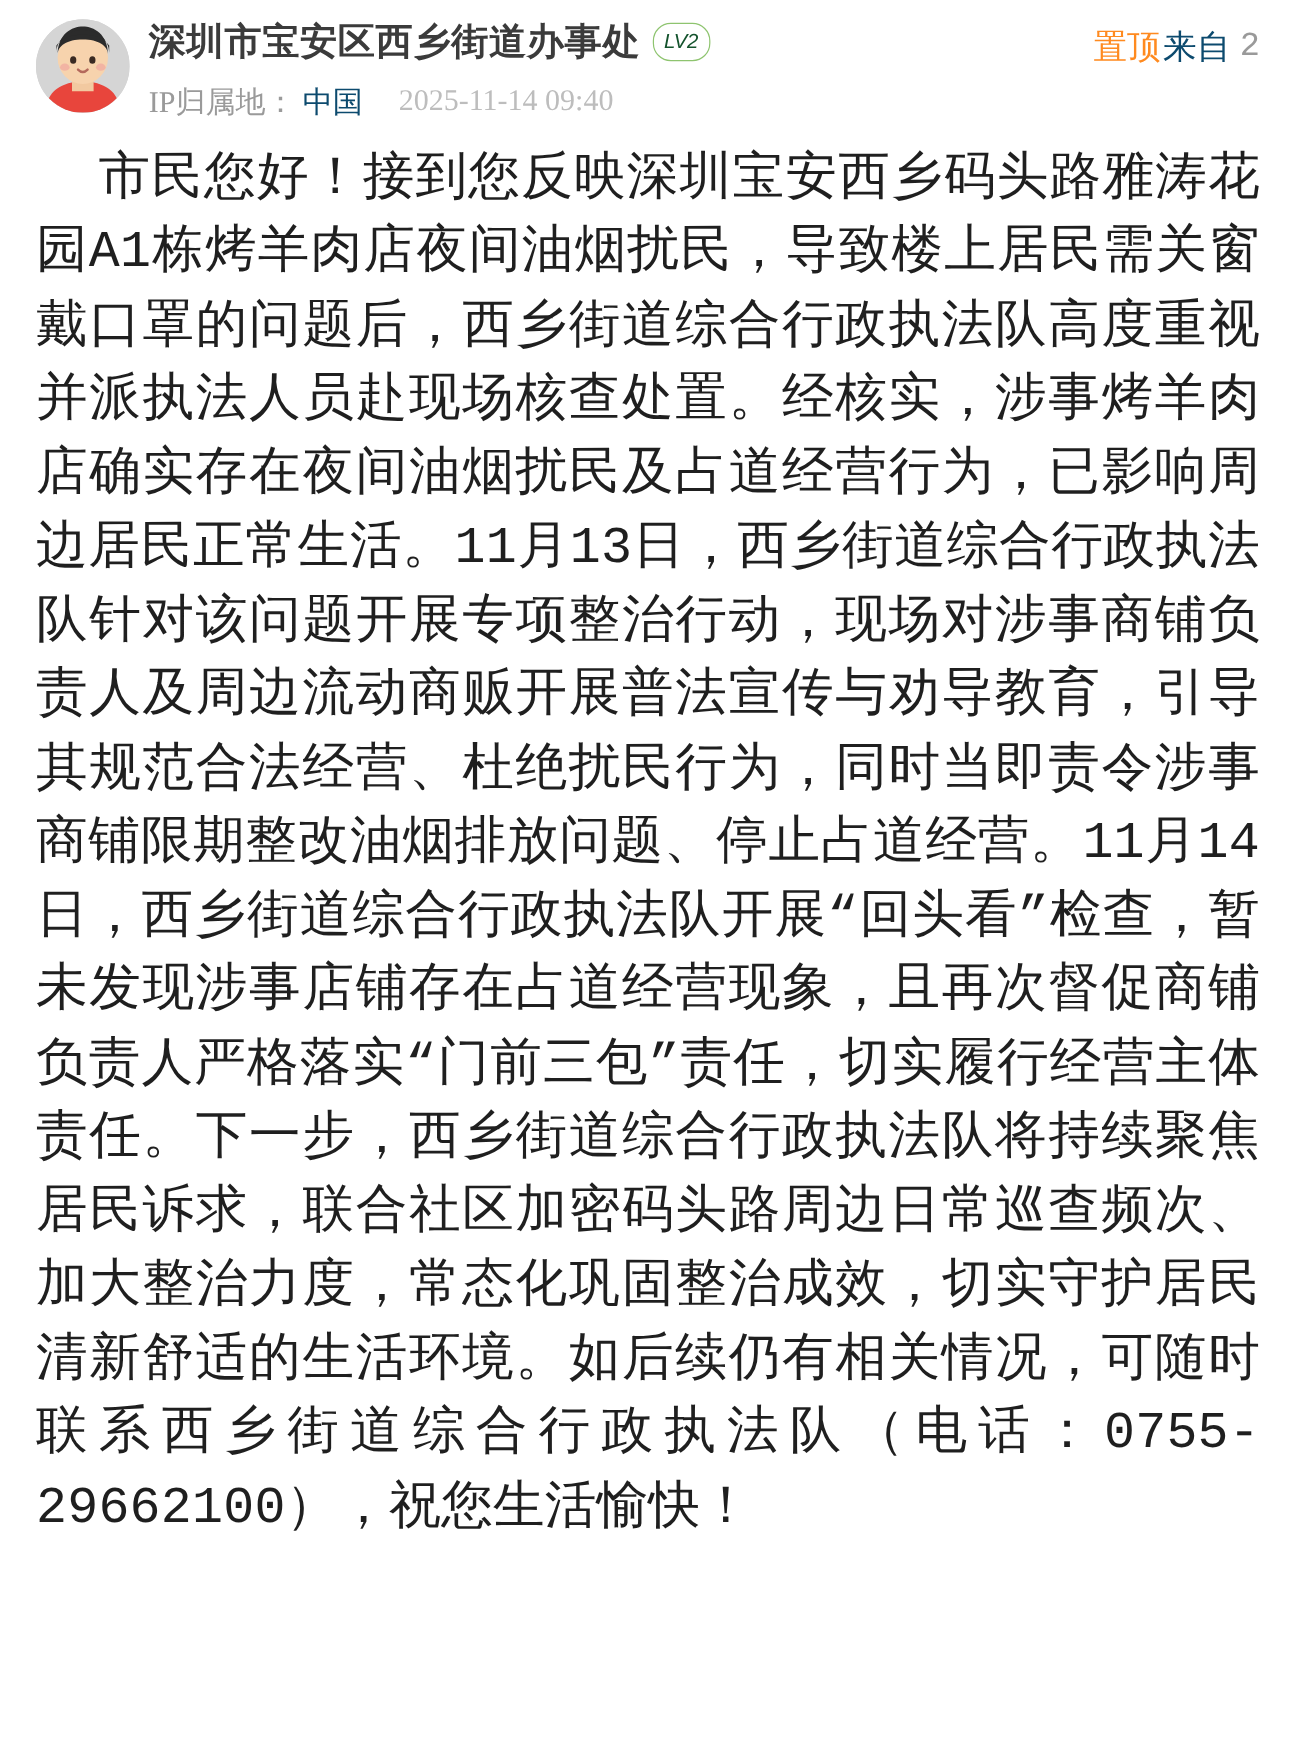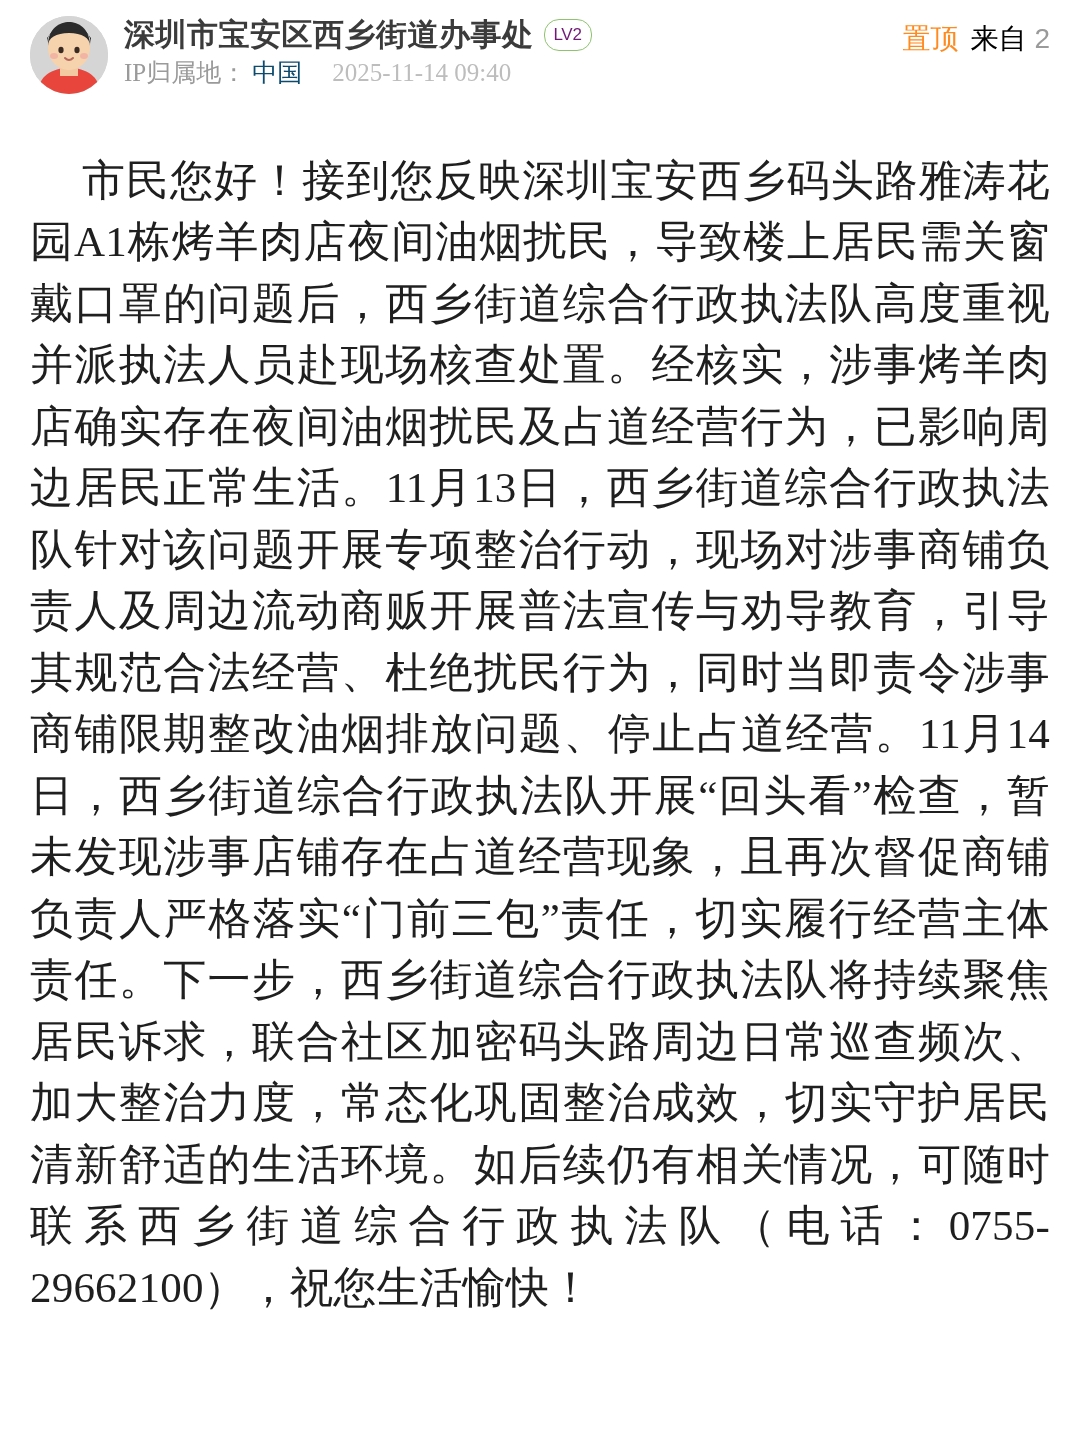--- a/index.html
+++ b/index.html
@@ -59,65 +59,66 @@
   }
   .lv-badge {
     margin-left: 10px;
     display: inline-flex;
     align-items: center;
     justify-content: center;
     width: 46px;
     height: 30px;
     border: 1.5px solid #8ec46f;
     border-radius: 15px;
-    color: #701a75;
+    color: #14532d;
     font-size: 17px;
     font-family: "Liberation Sans", sans-serif;
     letter-spacing: -0.3px;
+    font-style: italic;
   }
   .meta-row {
-    margin-top: 0;
+    margin-top: 12px;
     display: flex;
     align-items: center;
     white-space: nowrap;
     font-family: "Liberation Serif", serif;
     font-size: 25px;
     color: #9a9a9a;
   }
   .meta-ip-label { color: #9a9a9a; }
   .meta-ip-value { color: #0c4a6e; margin-left: 6px; }
   .meta-time { color: #bdbdbd; margin-left: 30px; }
 
   .header-right {
     position: absolute;
     right: 0;
     top: 6px;
     display: flex;
     align-items: center;
     white-space: nowrap;
-    font-family: Liberation Sans, sans-serif;
+    font-family: Liberation Mono, monospace;
     font-size: 28px;
   }
   .pin-label {
     color: #ff8a1f;
     font-weight: 400;
   }
   .source-label {
-    color: #000000;
-    margin-left: 12px;
+    color: #0c4a6e;
+    margin-left: 2px;
   }
   .source-value {
     color: #9a9a9a;
     margin-left: 8px;
   }
 
   
   .post-body {
-    margin-top: 40px;
-    font-family: Liberation Serif, serif;
+    margin-top: 9px;
+    font-family: Liberation Mono, monospace;
     font-size: 43px;
     line-height: 1.43;
     color: #1f1f1f;
     text-align: justify;
     text-justify: inter-ideograph;
     letter-spacing: 0.2px;
     text-indent: 52px;
   }
 </style>
 </head>

